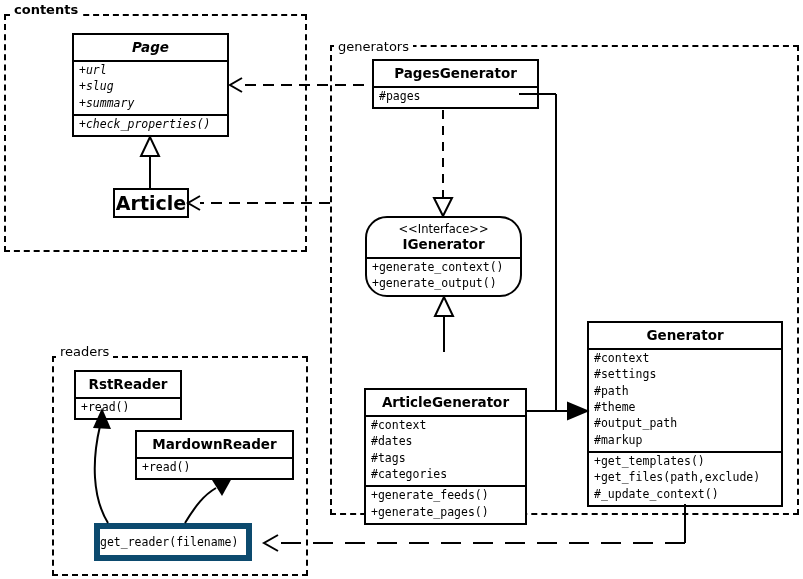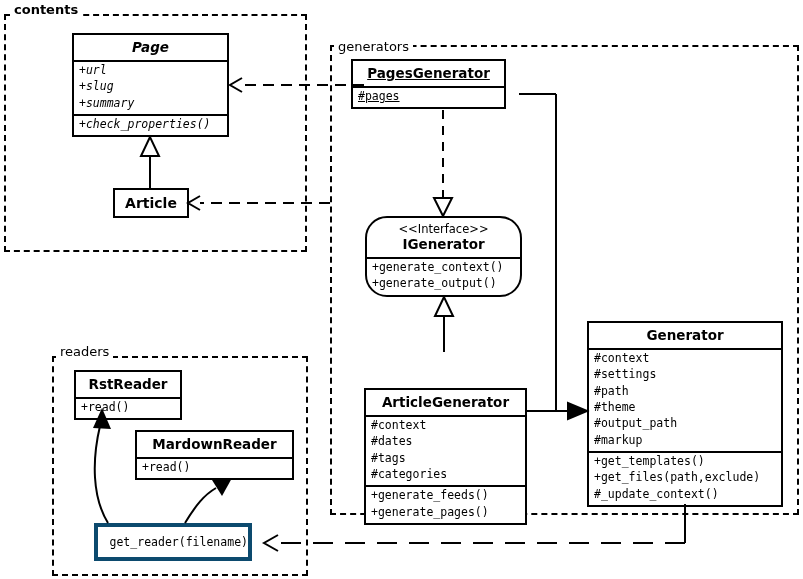--- a/index.html
+++ b/index.html
@@ -64,32 +64,32 @@
   }
   .plain-box {
     position: absolute;
     box-sizing: border-box;
     border: 2px solid #000000;
     background: #ffffff;
     display: flex;
     align-items: center;
     justify-content: center;
     font-family: "DejaVu Sans", sans-serif;
-    font-size: 14px;
+    font-size: 19px;
     font-weight: bold;
     text-align: center;
   }
   .fn-box {
     position: absolute;
     box-sizing: border-box;
-    border: 4px solid #0c4a6e;
+    border: 6px solid #0c4a6e;
     background: #ffffff;
     display: flex;
     align-items: center;
-    justify-content: flex-end;
+    justify-content: flex-start;
     font-family: "DejaVu Sans Mono", monospace;
     font-size: 11.5px;
     font-weight: normal;
   }
   svg.overlay {
     position: absolute;
     left: 0;
     top: 0;
     width: 803px;
     height: 579px;
@@ -119,21 +119,21 @@
     </div>
     <div class="cmp sep">
       <div>+check_properties()</div>
     </div>
   </div>
 
   <div class="plain-box" style="left:113px; top:188px; width:76px; height:30px;">
     <span>Article</span>
   </div>
 
-  <div class="cls" style="left:351px; top:59px; width:155px;text-decoration:underline;">
+  <div class="cls" style="left:372px; top:59px; width:167px;">
     <div class="title">PagesGenerator</div>
     <div class="cmp sep">
       <div>#pages</div>
     </div>
   </div>
 
   <div class="cls" style="left:365px; top:216px; width:157px;border-radius:22px;">
     <div class="stereo">&lt;&lt;Interface&gt;&gt;</div>
     <div class="title" style="padding-top:0;">IGenerator</div>
     <div class="cmp sep">

